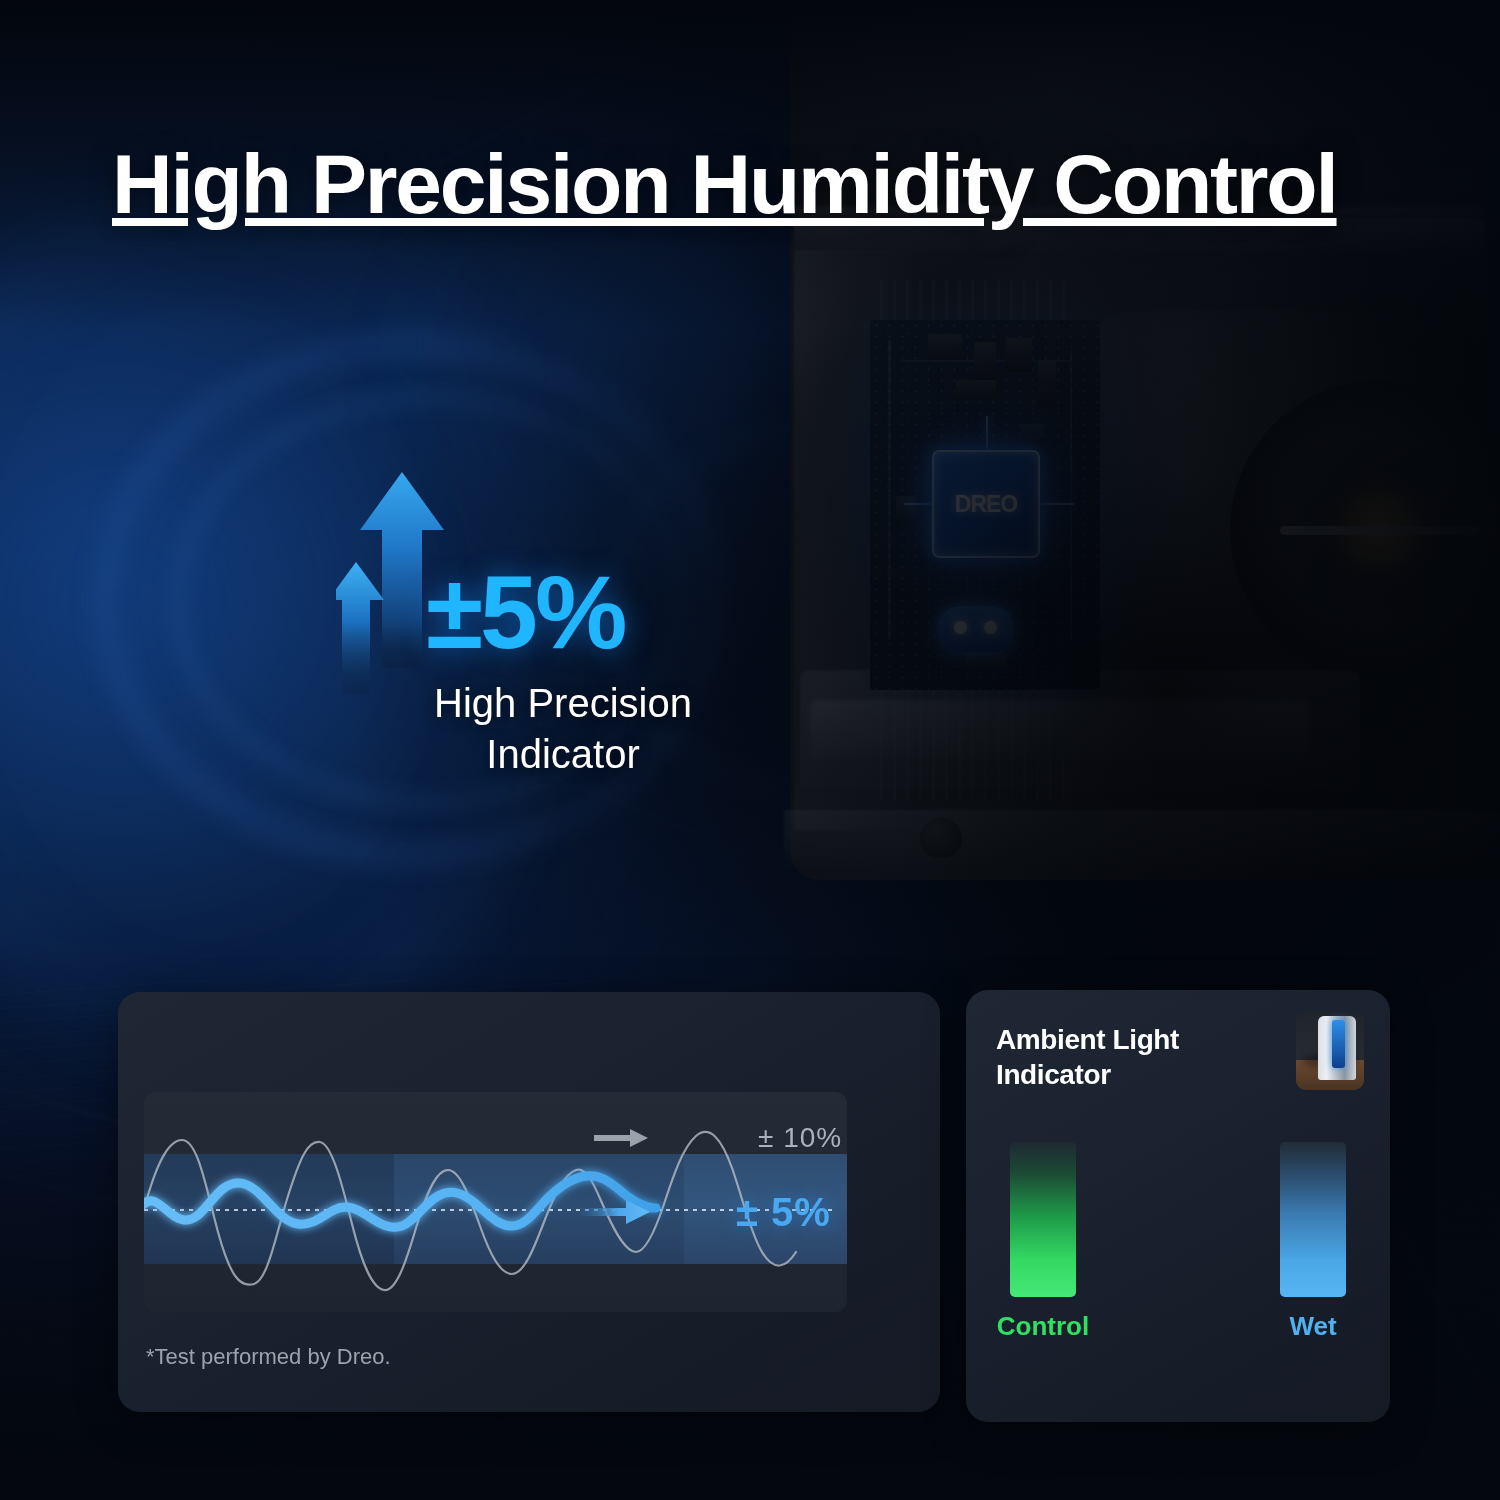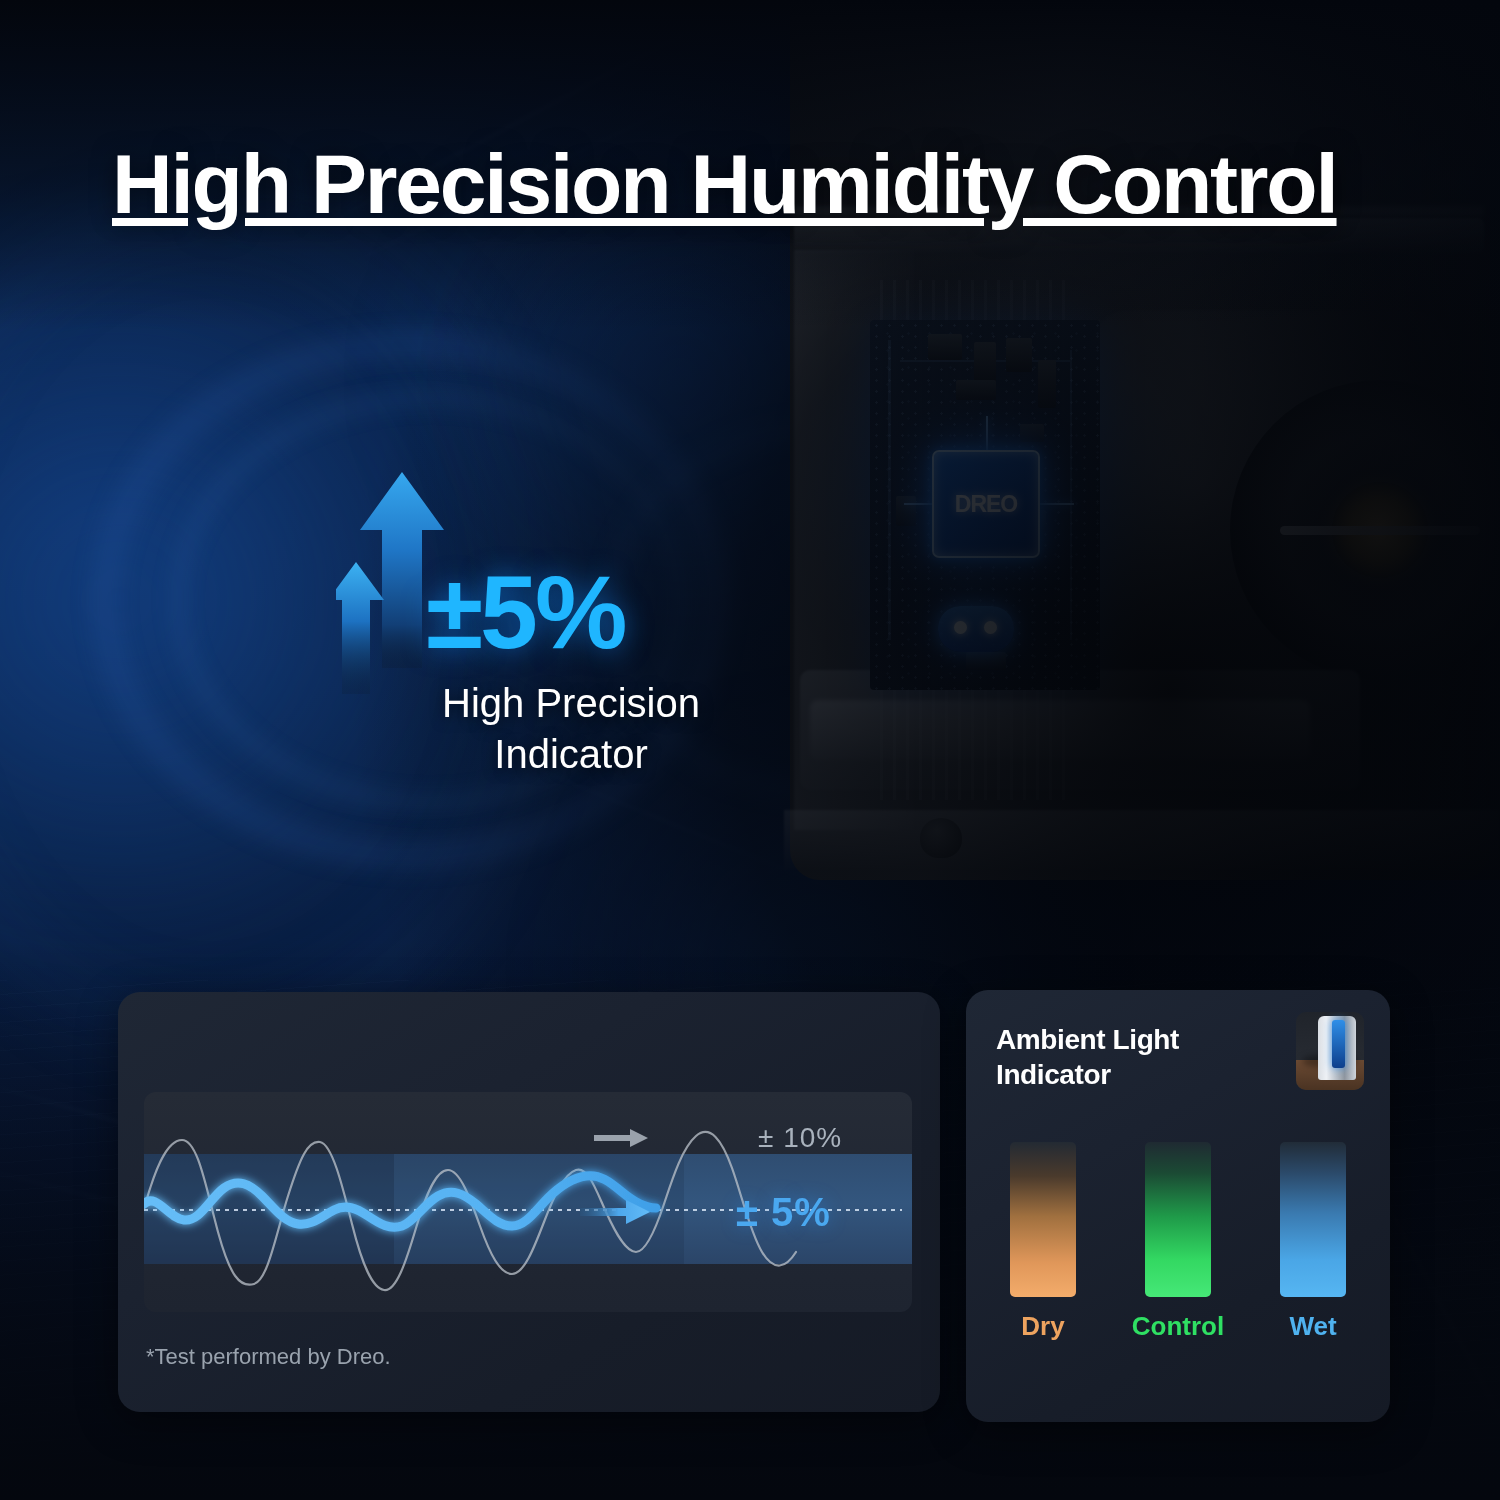--- a/index.html
+++ b/index.html
@@ -121,42 +121,42 @@
   }
 
   .stat-block{position:absolute;left:336px;top:468px;width:400px;}
   .arrows{position:absolute;left:0;top:0;width:120px;height:230px;}
   .stat-value{
     position:absolute;left:90px;top:92px;
     font-size:104px;font-weight:700;letter-spacing:-3px;color:#1fb6ff;line-height:1;
     text-shadow:0 0 26px rgba(20,140,255,.55);
   }
   .stat-caption{
-    position:absolute;left:70px;top:210px;width:330px;text-align:center;
+    position:absolute;left:62px;top:210px;width:330px;text-align:center;
     font-size:40px;font-weight:400;line-height:1.28;color:#fff;
     text-shadow:0 2px 14px rgba(0,0,0,.6);
   }
 
   
   .card{
     position:absolute;border-radius:22px;
     background:linear-gradient(150deg,#1f2735 0%,#1b2230 35%,#171d29 70%,#151a25 100%);
     box-shadow:0 10px 40px rgba(0,0,0,.45);
   }
   .card-left{left:118px;top:992px;width:822px;height:420px;}
   .card-right{left:966px;top:990px;width:424px;height:432px;}
   .card-title{
     position:absolute;font-weight:700;color:#fff;letter-spacing:-0.4px;
   }
   .card-left .card-title{left:28px;top:26px;font-size:30px;}
   .card-right .card-title{left:30px;top:32px;font-size:28px;line-height:1.25;width:250px;}
 
   
   .graph{
-    position:absolute;left:26px;top:100px;width:768px;height:220px;border-radius:12px;overflow:hidden;
+    position:absolute;left:26px;top:100px;width:703px;height:220px;border-radius:12px;overflow:hidden;
     background:linear-gradient(180deg,#252b36 0%,#222834 38%,#1e2430 100%);
   }
   .band{
     position:absolute;left:0;right:0;top:62px;height:110px;
     background:linear-gradient(180deg,#2e4668 0%,#33527c 40%,#2d4straight 100%);
     background:linear-gradient(180deg,#31506f 0%,#355madd 0%,#2f4c70 55%,#2a4364 100%);
     background:linear-gradient(180deg,#2f4d71 0%,#33567e 45%,#2b4568 100%);
   }
   .band-dark{position:absolute;left:0;top:62px;width:250px;height:110px;background:rgba(10,18,34,0.30);}
   .band-dark2{position:absolute;left:250px;top:62px;width:290px;height:110px;background:rgba(10,18,34,0.12);}
@@ -349,24 +349,20 @@
 
     <div class="thumb">
       <div class="wood"></div>
       <div class="shadow"></div>
       <div class="unit"></div>
       <div class="strip"></div>
     </div>
 
     <div class="bars">
       <div class="barcol">
-        <div class="bar dry"></div>
-        <div class="barlabel dry">Dry</div>
-      </div>
-      <div class="barcol">
         <div class="bar comfort"></div>
         <div class="barlabel comfort">Control</div>
       </div>
       <div class="barcol">
         <div class="bar wet"></div>
         <div class="barlabel wet">Wet</div>
       </div>
     </div>
   </div>
 

